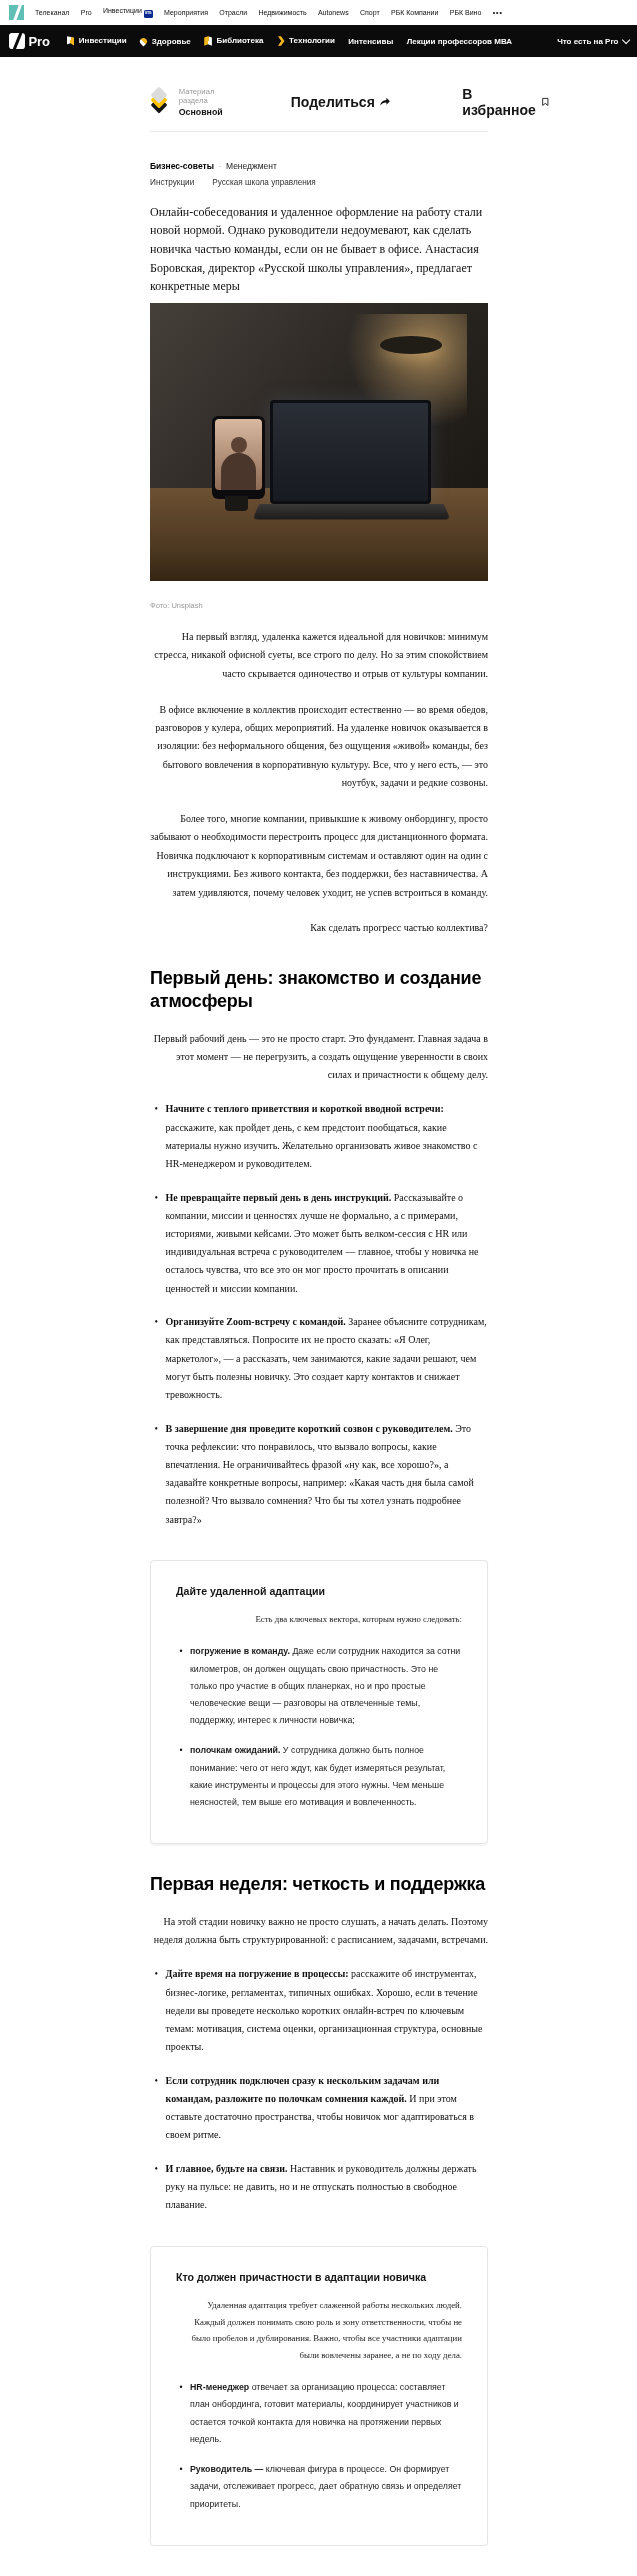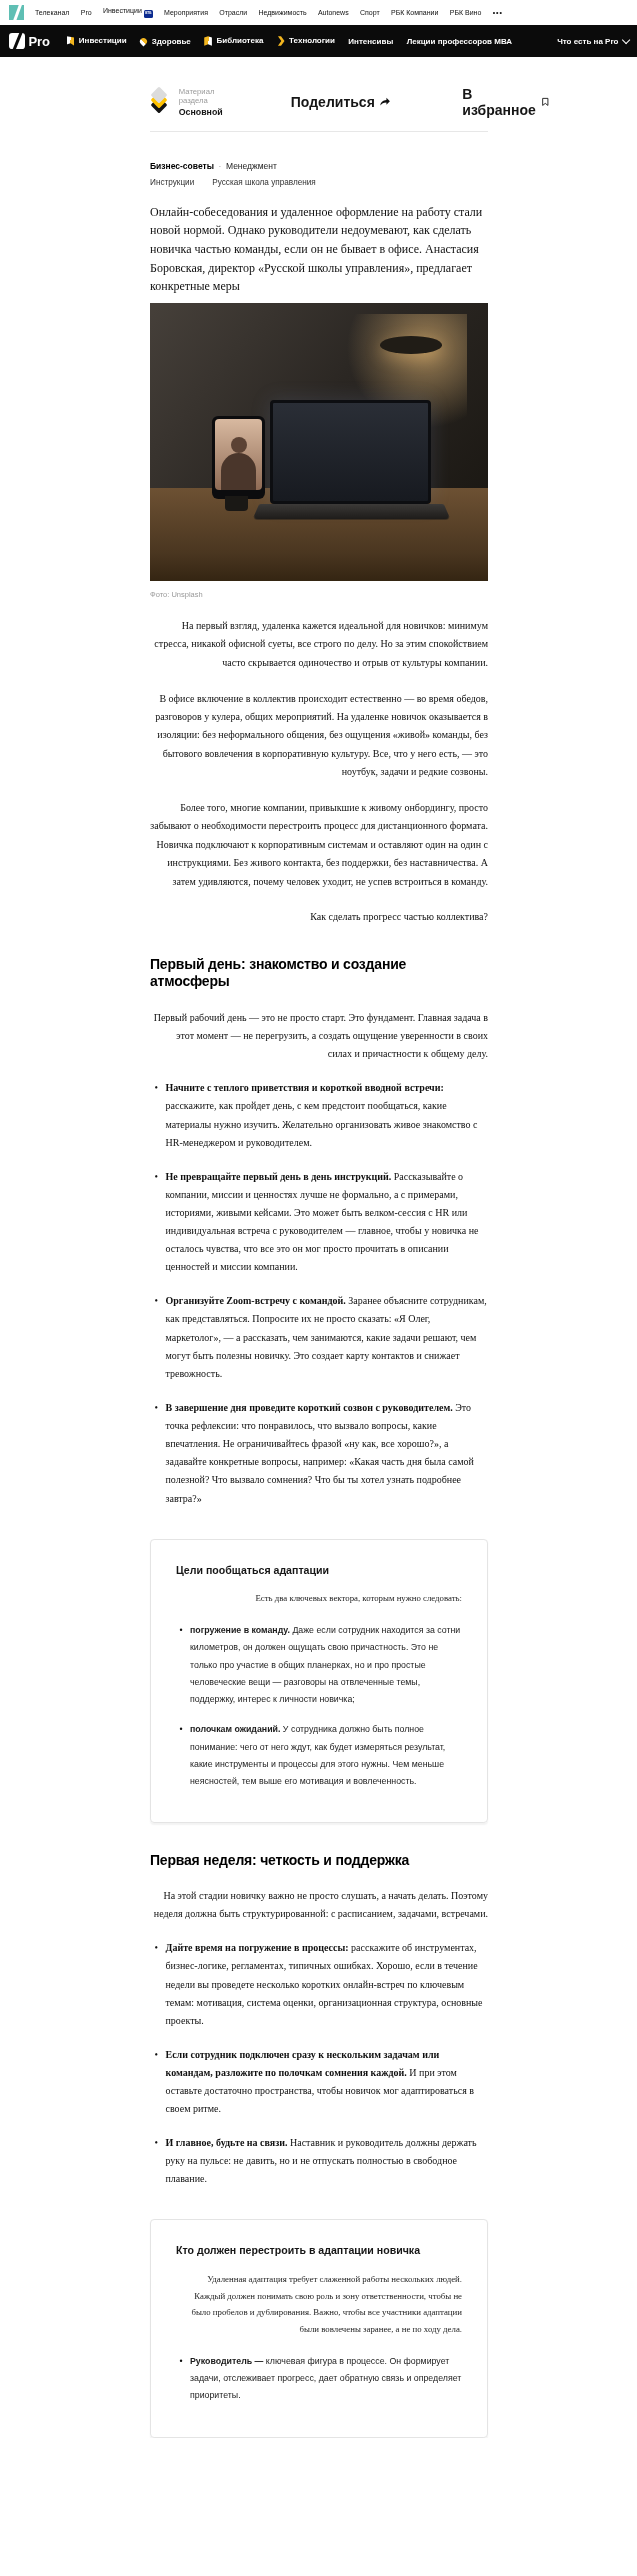--- a/index.html
+++ b/index.html
@@ -63,24 +63,24 @@
   .hero .lamp{position:absolute;right:46px;top:33px;width:62px;height:17.5px;border-radius:50%;background:#201c16;box-shadow:0 5.2px 15.5px rgba(255,200,120,.35);}
   .hero .laptop-screen{position:absolute;right:57px;bottom:77px;width:155px;height:98px;background:linear-gradient(180deg,#2a2e36,#171a20);border:3.1px solid #0d0e11;border-radius:4.1px;box-shadow:0 0 20.6px rgba(120,150,200,.18);}
   .hero .laptop-base{position:absolute;right:41px;bottom:61px;width:191px;height:18.5px;background:linear-gradient(180deg,#3c3a38,#1d1b19);border-radius:2.1px 2.1px 5.2px 5.2px;transform:perspective(155px) rotateX(35deg);}
   .hero .phone{position:absolute;left:62px;bottom:82px;width:47px;height:77px;background:#0c0c0e;border-radius:6.2px;padding:3.1px;}
   .hero .phone-scr{width:47px;height:71px;border-radius:4.1px;background:linear-gradient(180deg,#d8b9a0,#8f6b55);position:relative;overflow:hidden;}
   .hero .head{position:absolute;left:15.5px;top:17.5px;width:16.5px;height:16.5px;border-radius:50%;background:#5b4234;}
   .hero .body-sil{position:absolute;left:6.2px;top:34px;width:35px;height:41px;border-radius:20.6px 20.6px 0 0;background:#4a362b;}
   .hero .stand{position:absolute;left:75px;bottom:70px;width:23px;height:15.5px;background:#1a1815;border-radius:0 0 4.1px 4.1px;}
   .hero .keys{position:absolute;right:62px;bottom:68px;width:144px;height:7.2px;background:repeating-linear-gradient(90deg,#44413d 0 7.2px,#2a2825 7.2px 9.3px);opacity:.7;}
 
-  .caption{margin-top:9px;color:#9a9a9a;font-size:7.5px;}
+  .caption{margin-top:20px;color:#9a9a9a;font-size:7.5px;}
 
   .bodytext p{font-family:"Liberation Serif",serif;font-size:10px;line-height:1.84;margin:17.5px 0 0;color:#101010;text-align:right;}
-  h2{font-size:14px;line-height:1.26;font-weight:700;margin:29px 0 0;color:#000;letter-spacing:-0.2px;}
+  h2{font-size:18px;line-height:1.26;font-weight:700;margin:29px 0 0;color:#000;letter-spacing:-0.2px;}
 
   ul.sl{list-style:none;margin:15.5px 0 0;padding:0;}
   ul.sl li{position:relative;padding-left:15.5px;font-family:"Liberation Serif",serif;font-size:10px;line-height:1.82;margin-bottom:15.5px;color:#101010;}
   ul.sl li::before{content:"•";position:absolute;left:4.6px;top:0;color:#111;}
   ul.sl b{font-weight:700;}
 
   .note{border:0.5px solid #e4e4e4;border-radius:4.1px;padding:24px 25px 18.5px;margin-top:31px;box-shadow:0 1.5px 1.5px rgba(0,0,0,.05);}
   .note h3{font-size:10.6px;font-weight:700;margin:0;}
   .note .nintro{font-size:8.8px;line-height:1.9;margin:14.4px 0 0;color:#1c1c1c;}
   .note ul{list-style:none;margin:15.5px 0 0;padding:0;}
@@ -211,40 +211,41 @@
       <h2>Первый день: знакомство и создание атмосферы</h2>
       <p>Первый рабочий день — это не просто старт. Это фундамент. Главная задача в этот момент — не перегрузить, а создать ощущение уверенности в своих силах и причастности к общему делу.</p>
       <ul class="sl">
         <li><b>Начните с теплого приветствия и короткой вводной встречи:</b><span> расскажите, как пройдет день, с кем предстоит пообщаться, какие материалы нужно изучить. Желательно организовать живое знакомство с HR-менеджером и руководителем.</span></li>
         <li><b>Не превращайте первый день в день инструкций.</b><span> Рассказывайте о компании, миссии и ценностях лучше не формально, а с примерами, историями, живыми кейсами. Это может быть велком-сессия с HR или индивидуальная встреча с руководителем — главное, чтобы у новичка не осталось чувства, что все это он мог просто прочитать в описании ценностей и миссии компании.</span></li>
         <li><b>Организуйте Zoom-встречу с командой.</b><span> Заранее объясните сотрудникам, как представляться. Попросите их не просто сказать: «Я Олег, маркетолог», — а рассказать, чем занимаются, какие задачи решают, чем могут быть полезны новичку. Это создает карту контактов и снижает тревожность.</span></li>
         <li><b>В завершение дня проведите короткий созвон с руководителем.</b><span> Это точка рефлексии: что понравилось, что вызвало вопросы, какие впечатления. Не ограничивайтесь фразой «ну как, все хорошо?», а задавайте конкретные вопросы, например: «Какая часть дня была самой полезной? Что вызвало сомнения? Что бы ты хотел узнать подробнее завтра?»</span></li>
       </ul>
 
       <div class="note">
-        <h3>Цели пообщаться адаптации</h3>
+        <h3>Дайте удаленной адаптации</h3>
         <p class="nintro">Есть два ключевых вектора, которым нужно следовать:</p>
         <ul>
           <li><b>погружение в команду.</b><span> Даже если сотрудник находится за сотни километров, он должен ощущать свою причастность. Это не только про участие в общих планерках, но и про простые человеческие вещи — разговоры на отвлеченные темы, поддержку, интерес к личности новичка;</span></li>
           <li><b>полочкам ожиданий.</b><span> У сотрудника должно быть полное понимание: чего от него ждут, как будет измеряться результат, какие инструменты и процессы для этого нужны. Чем меньше неясностей, тем выше его мотивация и вовлеченность.</span></li>
         </ul>
       </div>
 
       <h2>Первая неделя: четкость и поддержка</h2>
       <p>На этой стадии новичку важно не просто слушать, а начать делать. Поэтому неделя должна быть структурированной: с расписанием, задачами, встречами.</p>
       <ul class="sl">
         <li><b>Дайте время на погружение в процессы:</b><span> расскажите об инструментах, бизнес-логике, регламентах, типичных ошибках. Хорошо, если в течение недели вы проведете несколько коротких онлайн-встреч по ключевым темам: мотивация, система оценки, организационная структура, основные проекты.</span></li>
         <li><b>Если сотрудник подключен сразу к нескольким задачам или командам, разложите по полочкам сомнения каждой.</b><span> И при этом оставьте достаточно пространства, чтобы новичок мог адаптироваться в своем ритме.</span></li>
         <li><b>И главное, будьте на связи.</b><span> Наставник и руководитель должны держать руку на пульсе: не давить, но и не отпускать полностью в свободное плавание.</span></li>
       </ul>
 
       <div class="note">
-        <h3>Кто должен перестроить в адаптации новичка</h3>
+        <h3>Кто должен причастности в адаптации новичка</h3>
         <p class="nintro">Удаленная адаптация требует слаженной работы нескольких людей. Каждый должен понимать свою роль и зону ответственности, чтобы не было пробелов и дублирования. Важно, чтобы все участники адаптации были вовлечены заранее, а не по ходу дела.</p>
         <ul>
+          <li><b>HR-менеджер</b><span> отвечает за организацию процесса: составляет план онбординга, готовит материалы, координирует участников и остается точкой контакта для новичка на протяжении первых недель.</span></li>
           <li><b>Руководитель —</b><span> ключевая фигура в процессе. Он формирует задачи, отслеживает прогресс, дает обратную связь и определяет приоритеты.</span></li>
 
         </ul>
       </div>
 
     </div>
   </div>
 </div>
 
 

